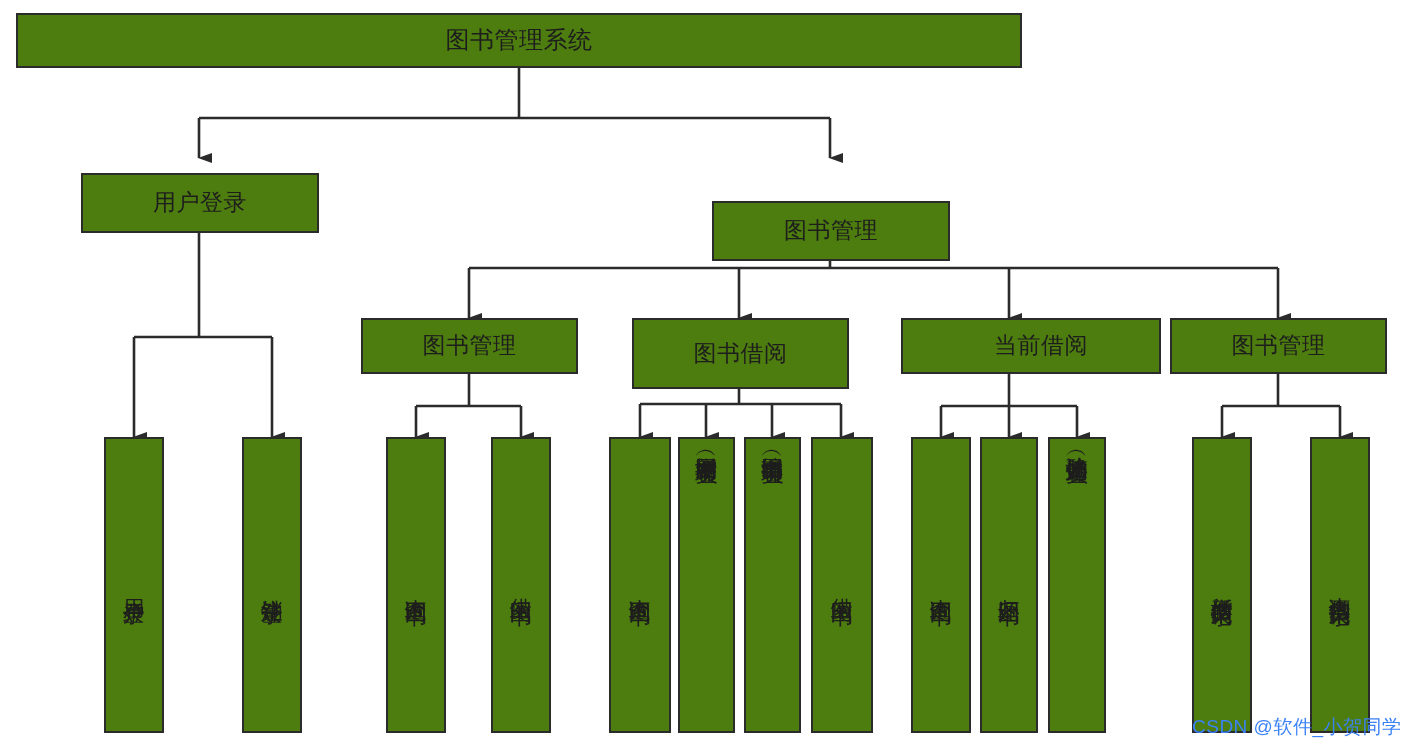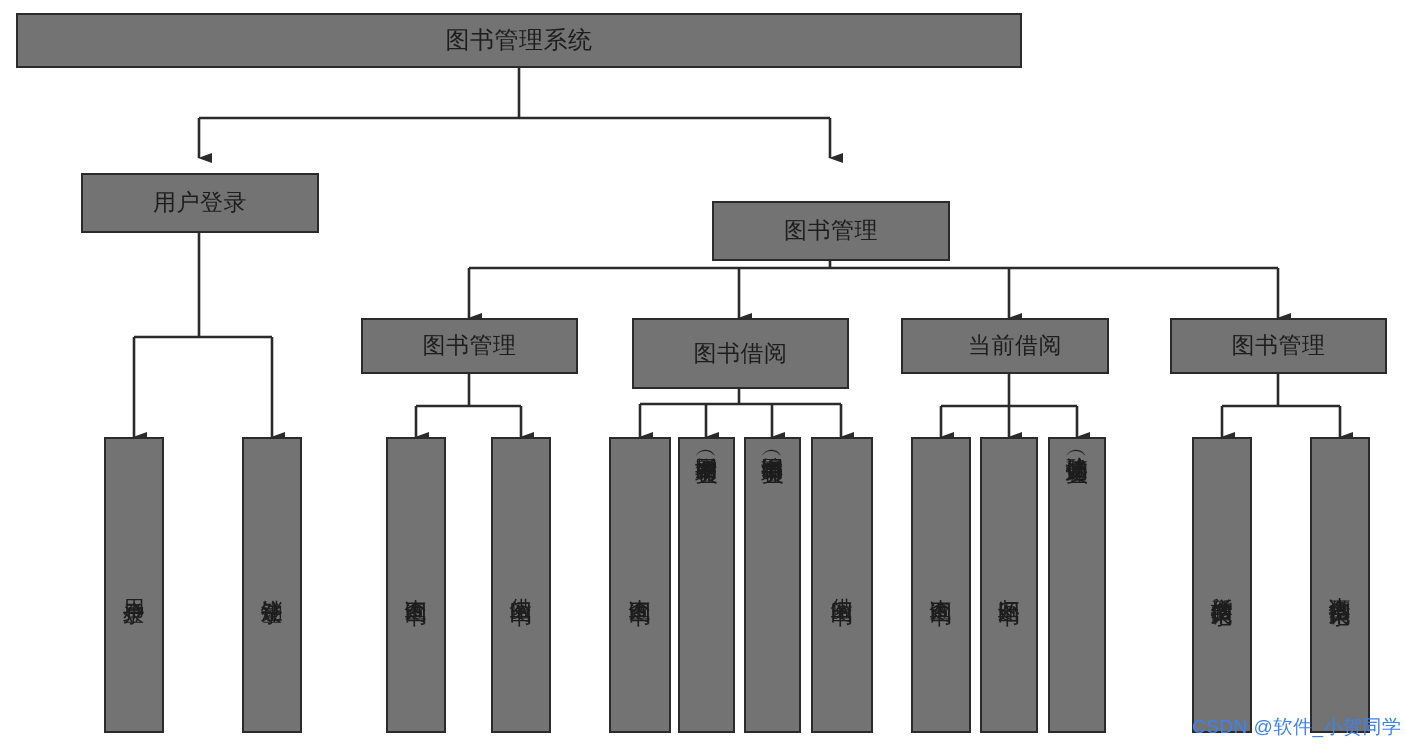--- a/index.html
+++ b/index.html
@@ -22,21 +22,21 @@
     left: 0;
     top: 0;
     width: 1405px;
     height: 747px;
     pointer-events: none;
   }
   .node {
     position: absolute;
     box-sizing: border-box;
     border: 2.5px solid #2b2b2b;
-    background: #737373;
+    background: #4d7c0f;
     display: flex;
     align-items: center;
     justify-content: center;
     color: #1d1d1d;
   }
   .node.horiz {
     font-size: 23px;
     letter-spacing: 0.5px;
     line-height: 1.1;
     white-space: nowrap;
@@ -139,21 +139,21 @@
   <div class="node horiz" style="left:712px; top:173px; width:238px; height:60px;margin-top:28px;">
     <span>图书管理</span>
   </div>
 
   <div class="node horiz" style="left:361px; top:318px; width:217px; height:56px;">
     <span>图书管理</span>
   </div>
   <div class="node horiz" style="left:632px; top:318px; width:217px; height:71px;">
     <span>图书借阅</span>
   </div>
-  <div class="node horiz" style="left:901px; top:318px; width:208px; height:56px;padding-left:20px;">
+  <div class="node horiz" style="left:901px; top:318px; width:260px; height:56px;padding-left:20px;">
     <span>当前借阅</span>
   </div>
   <div class="node horiz" style="left:1170px; top:318px; width:217px; height:56px;">
     <span>图书管理</span>
   </div>
 
   <div class="node leaf" style="left:104px; top:437px; width:60px; height:296px;">
     <span class="leaf-inner">
       <span class="vlabel">用户登录</span>
     </span>

